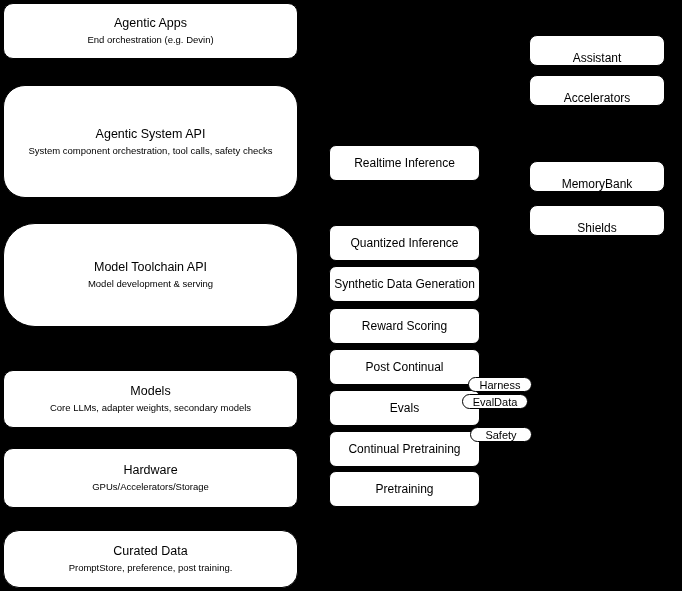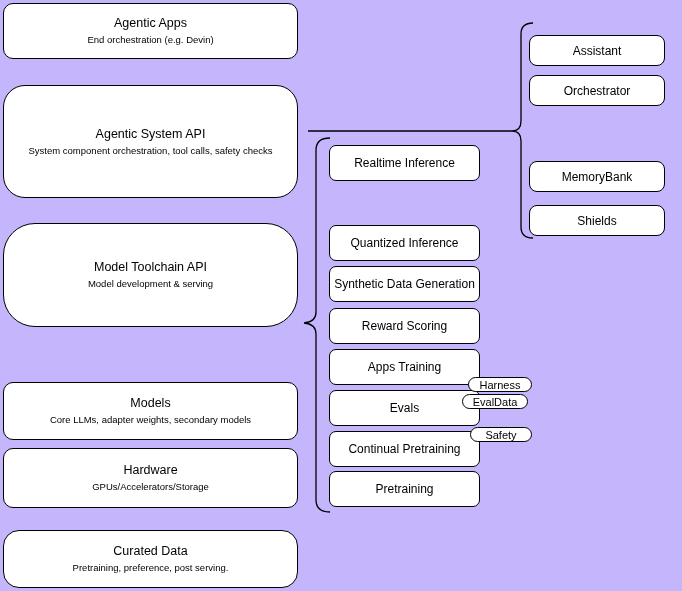--- a/index.html
+++ b/index.html
@@ -6,21 +6,21 @@
     margin: 0;
     padding: 0;
     background: #ffffff;
     font-family: "Liberation Sans", sans-serif;
     color: #000000;
   }
   .canvas {
     position: relative;
     width: 682px;
     height: 591px;
-    background: #c4b5fd;
+    background: #000000;
     overflow: hidden;
   }
   .overlay {
     position: absolute;
     left: 0;
     top: 0;
     width: 682px;
     height: 591px;
     pointer-events: none;
   }
@@ -68,21 +68,21 @@
   .rbox {
     position: absolute;
     left: 529px;
     width: 136px;
     height: 31px;
     box-sizing: border-box;
     border: 1.3px solid #000000;
     border-radius: 8px;
     background: #ffffff;
     display: flex;
-    align-items: center;
+    align-items: flex-end;
     justify-content: center;
     font-size: 12px;
     white-space: nowrap;
   }
   .pill {
     position: absolute;
     height: 15px;
     box-sizing: border-box;
     border: 1.3px solid #000000;
     border-radius: 999px;
@@ -115,49 +115,49 @@
   <div class="lbox" style="top:85px;height:113px;border-radius:22px">
     <div class="btitle">Agentic System API</div>
     <div class="bsub">System component orchestration, tool calls, safety checks</div>
   </div>
 
   <div class="lbox" style="top:223px;height:104px;border-radius:32px">
     <div class="btitle">Model Toolchain API</div>
     <div class="bsub">Model development &amp; serving</div>
   </div>
 
-  <div class="lbox" style="top:382px;height:58px;border-radius:10px">
+  <div class="lbox" style="top:370px;height:58px;border-radius:10px">
     <div class="btitle">Models</div>
     <div class="bsub">Core LLMs, adapter weights, secondary models</div>
   </div>
 
   <div class="lbox" style="top:448px;height:60px;border-radius:10px">
     <div class="btitle">Hardware</div>
     <div class="bsub">GPUs/Accelerators/Storage</div>
   </div>
 
   <div class="lbox" style="top:530px;height:58px;border-radius:16px">
     <div class="btitle">Curated Data</div>
-    <div class="bsub">Pretraining, preference, post serving.</div>
+    <div class="bsub">PromptStore, preference, post training.</div>
   </div>
 
   <div class="mbox" style="top:145px">
     <span>Realtime Inference</span>
   </div>
   <div class="mbox" style="top:225px">
     <span>Quantized Inference</span>
   </div>
   <div class="mbox" style="top:266px">
     <span>Synthetic Data Generation</span>
   </div>
   <div class="mbox" style="top:308px">
     <span>Reward Scoring</span>
   </div>
   <div class="mbox" style="top:349px">
-    <span>Apps Training</span>
+    <span>Post Continual</span>
   </div>
   <div class="mbox" style="top:390px">
     <span>Evals</span>
   </div>
   <div class="mbox" style="top:431px">
     <span>Continual Pretraining</span>
   </div>
   <div class="mbox" style="top:471px">
     <span>Pretraining</span>
   </div>
@@ -169,21 +169,21 @@
     <span>EvalData</span>
   </div>
   <div class="pill" style="left:470px;top:427px;width:62px">
     <span>Safety</span>
   </div>
 
   <div class="rbox" style="top:35px">
     <span>Assistant</span>
   </div>
   <div class="rbox" style="top:75px">
-    <span>Orchestrator</span>
+    <span>Accelerators</span>
   </div>
   <div class="rbox" style="top:161px">
     <span>MemoryBank</span>
   </div>
   <div class="rbox" style="top:205px">
     <span>Shields</span>
   </div>
 
 </div>
 

